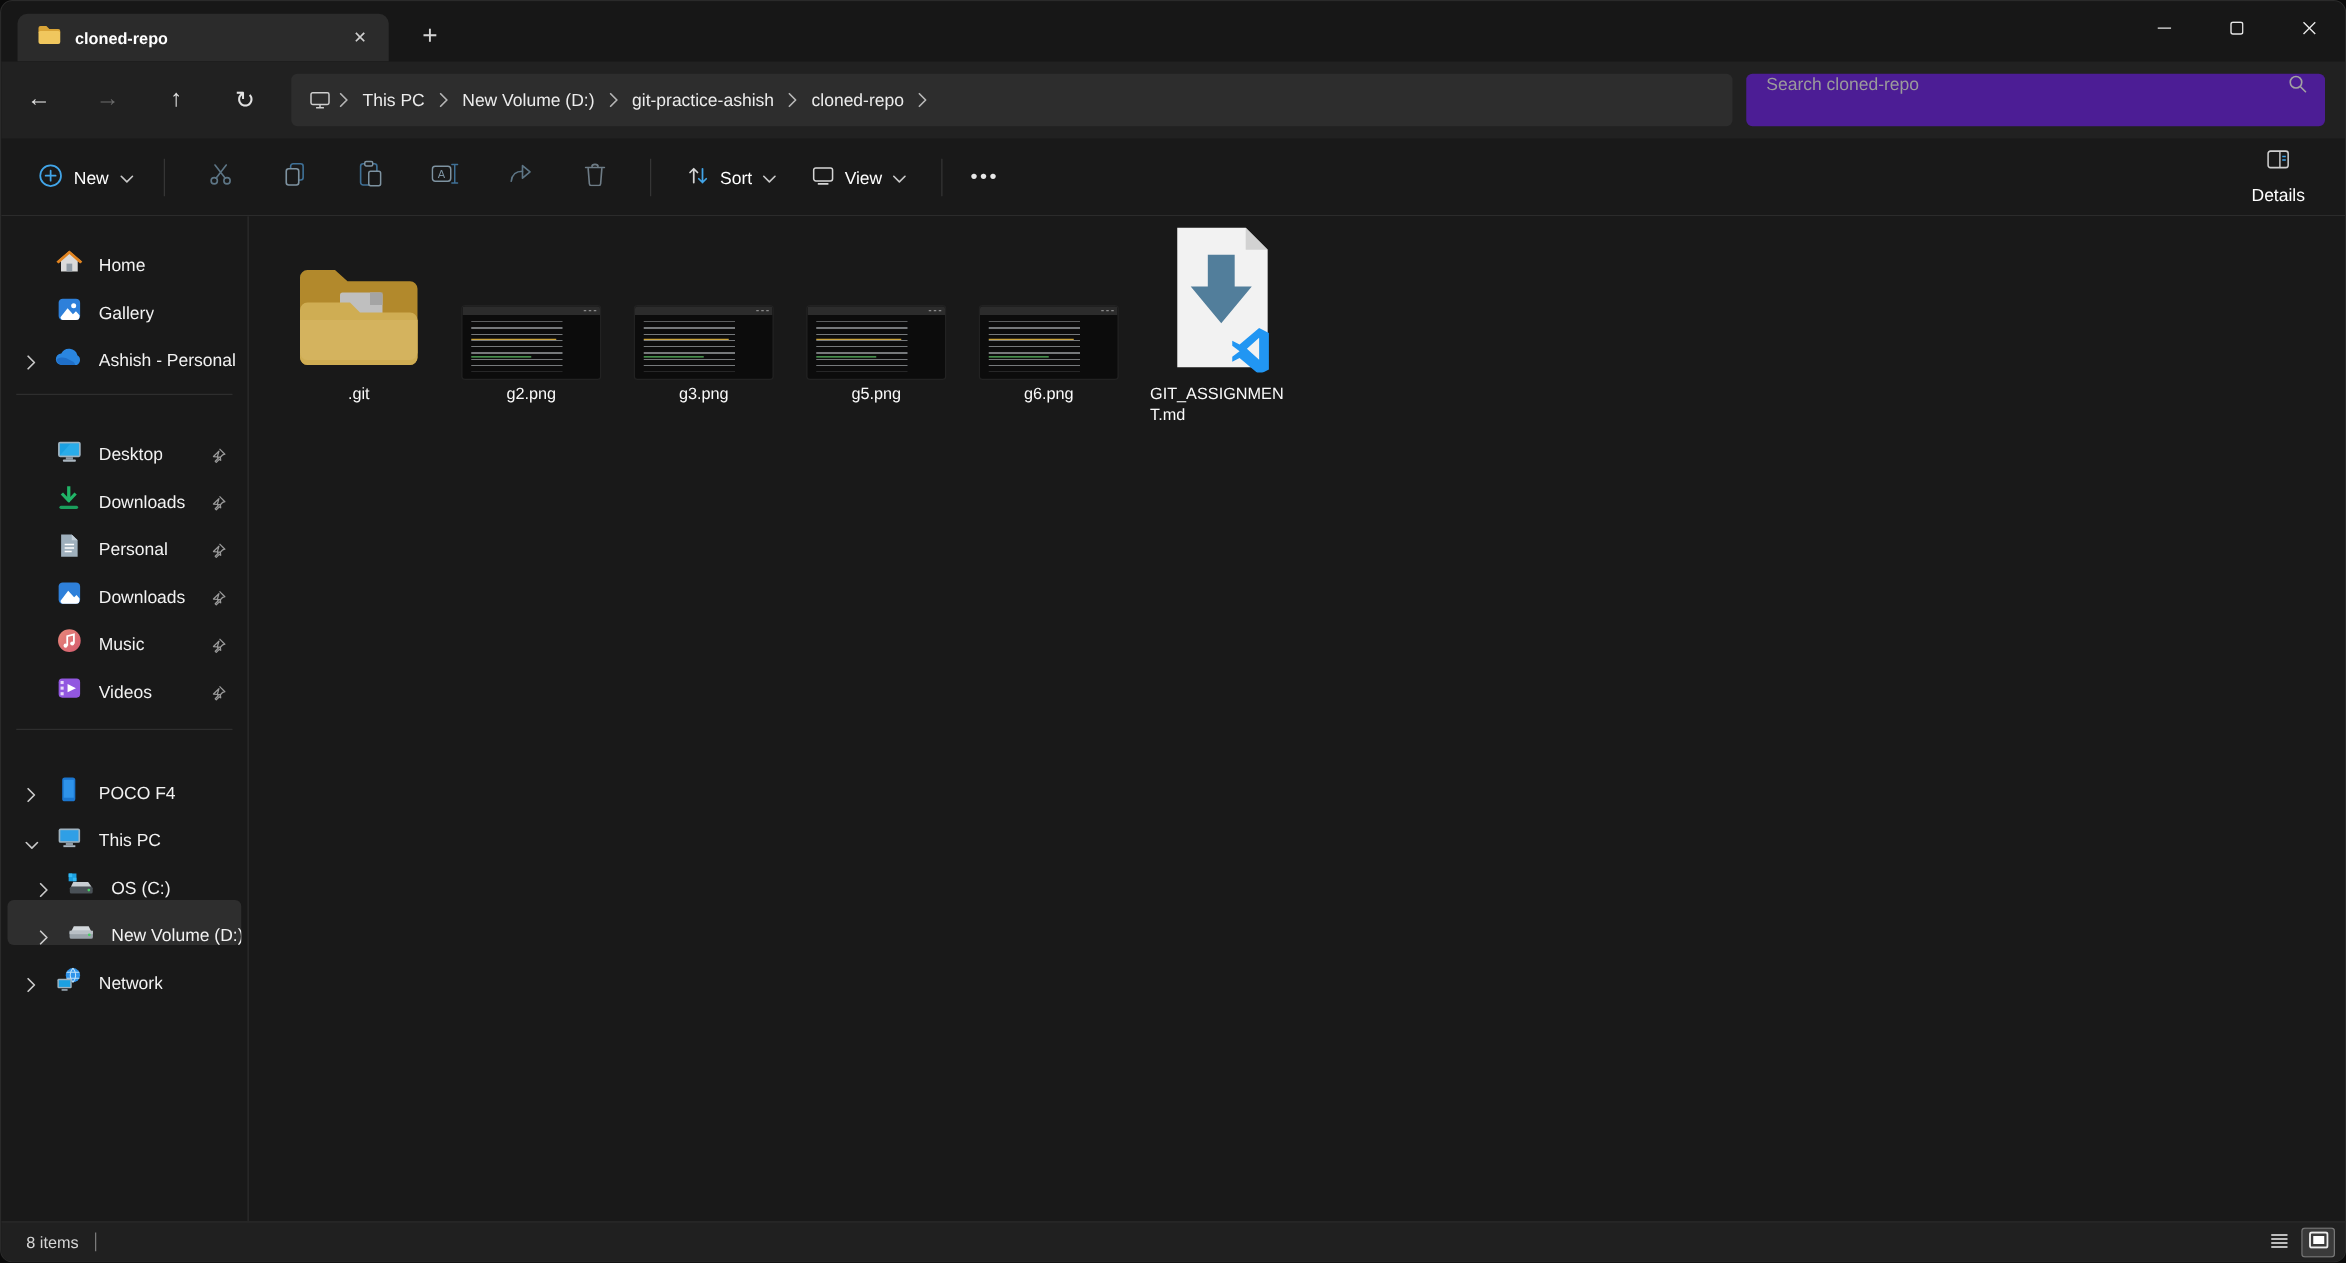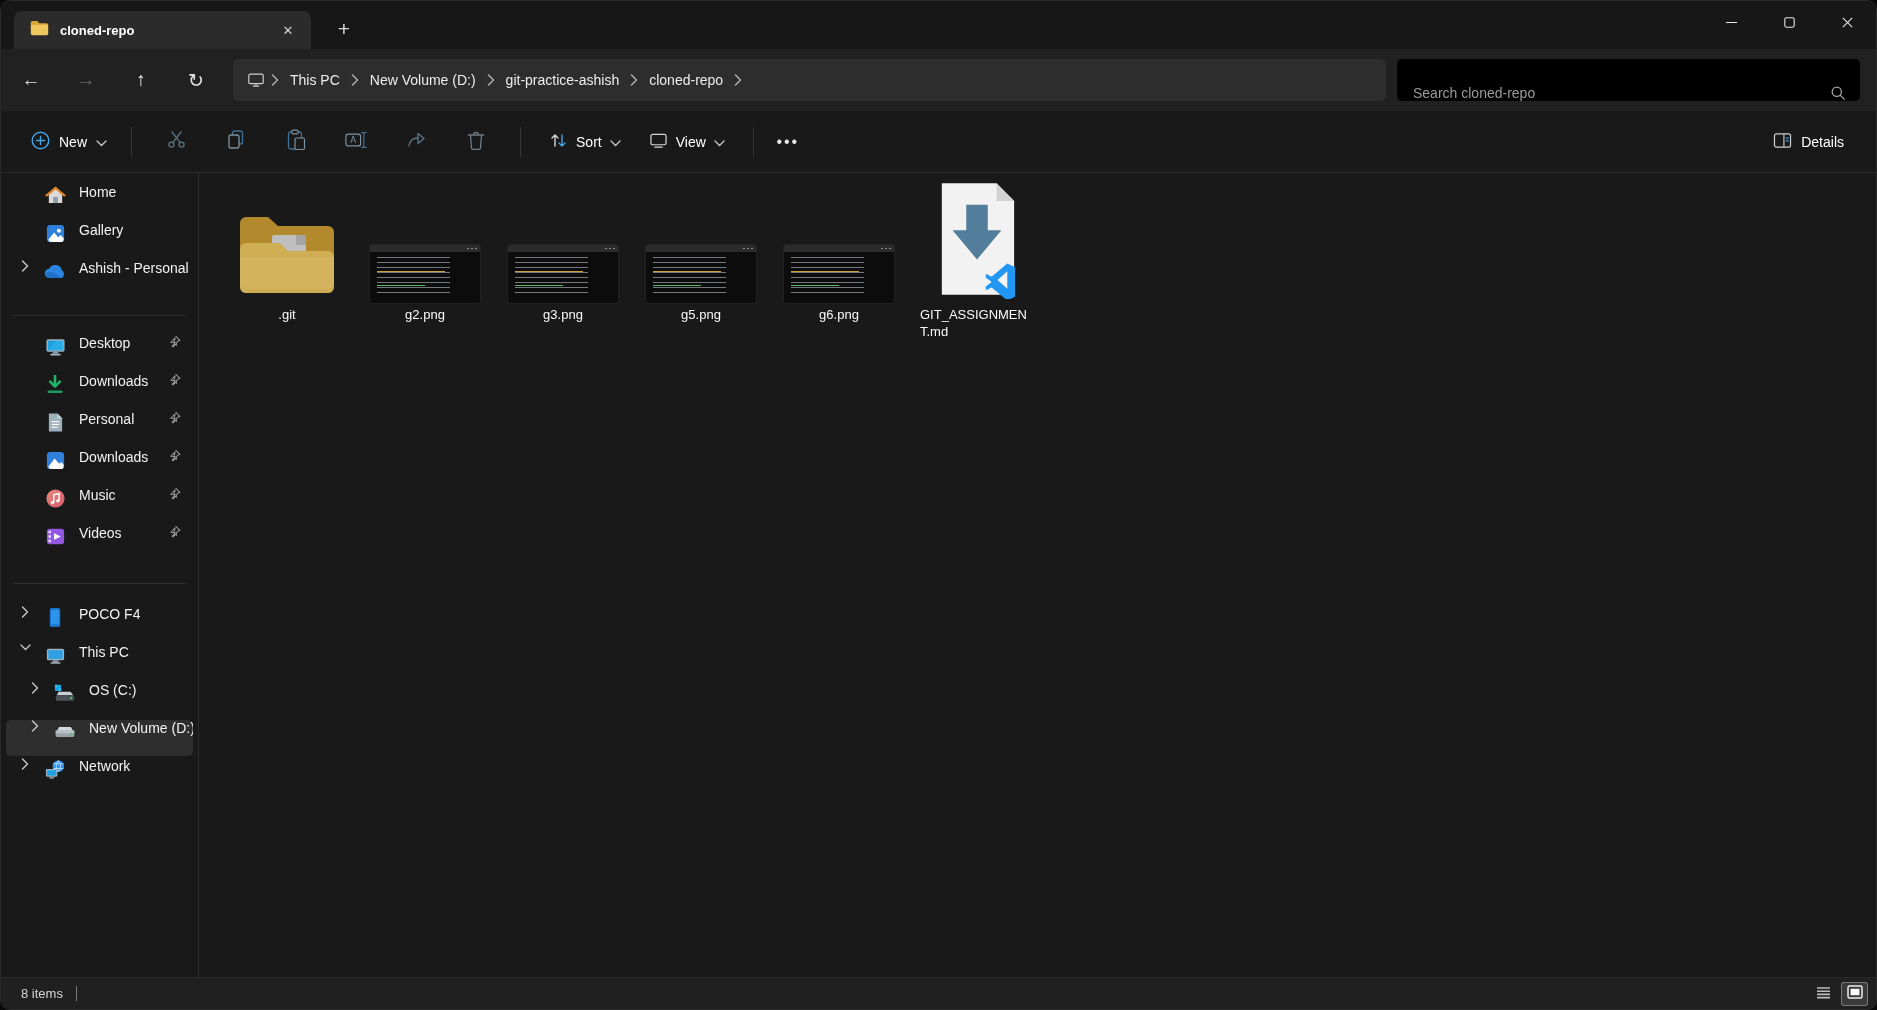--- a/index.html
+++ b/index.html
@@ -23,40 +23,40 @@
 
   
   .navbar{height:62px;background:#212121;display:flex;align-items:center;flex:0 0 auto;padding-left:8px;box-sizing:border-box;}
   .nav-btn{width:44px;height:40px;display:flex;align-items:center;justify-content:center;border-radius:5px;
            font-size:19px;color:#e2e2e2;}
   .nav-btn.disabled{color:#6b6b6b;}
   .addressbar{flex:1 1 auto;height:42px;background:#2d2d2d;border-radius:5px;margin:0 11px 0 15px;
               display:flex;align-items:center;padding:0 8px 0 14px;box-sizing:border-box;overflow:hidden;}
   .crumb{font-size:14px;color:#ececec;padding:5px 7px;border-radius:4px;white-space:nowrap;}
   .crumb-chev{display:flex;align-items:center;margin:0 4px;}
-  .searchbar{width:463px;height:42px;background:#000000;border-radius:5px;margin-right:16px;
-             display:flex;align-items:flex-end;padding:0 14px 0 16px;box-sizing:border-box;flex:0 0 auto;}
+  .searchbar{width:463px;height:42px;background:#4c1d95;border-radius:5px;margin-right:16px;
+             display:flex;align-items:flex-start;padding:0 14px 0 16px;box-sizing:border-box;flex:0 0 auto;}
   .search-text{font-size:14px;color:#9b9b9b;flex:1;}
 
   
   .toolbar{height:62px;background:#191919;border-bottom:1px solid #2b2b2b;display:flex;align-items:center;
            flex:0 0 auto;box-sizing:border-box;}
   .tb-new{display:flex;align-items:center;gap:9px;margin-left:20px;padding:7px 10px;border-radius:5px;font-size:14px;color:#fff;justify-content:flex-end;}
   .tb-sep{width:1px;height:30px;background:#353535;margin:0 14px;flex:0 0 auto;}
   .tb-icon{width:44px;height:40px;display:flex;align-items:center;justify-content:center;border-radius:5px;margin:0 8px;}
   .tb-drop{display:flex;align-items:center;gap:8px;padding:7px 10px;border-radius:5px;font-size:14px;color:#fff;margin:0 4px;}
   .tb-dots{width:40px;height:40px;display:flex;align-items:center;justify-content:center;color:#e8e8e8;
            font-size:16px;letter-spacing:2px;border-radius:5px;}
   .tb-spacer{flex:1;}
-  .tb-details{display:flex;align-items:center;gap:9px;margin-right:22px;padding:7px 10px;border-radius:5px;font-size:14px;color:#fff;}
+  .tb-details{display:flex;align-items:center;gap:9px;margin-right:22px;padding:7px 10px;border-radius:5px;font-size:14px;color:#fff;flex-direction:column;}
 
   
   .bodyarea{flex:1;display:flex;min-height:0;background:#191919;}
   .sidebar{width:198px;flex:0 0 auto;border-right:1px solid #2c2c2c;box-sizing:border-box;padding-top:9px;overflow:hidden;}
-  .side-row{display:flex;align-items:flex-start;height:36px;margin:2px 5px;border-radius:5px;font-size:14px;color:#f2f2f2;}
+  .side-row{display:flex;align-items:flex-end;height:36px;margin:2px 5px;border-radius:5px;font-size:14px;color:#f2f2f2;}
   .side-row.selected{background:#2e2e2e;}
   .side-chev{width:38px;display:flex;align-items:center;justify-content:center;flex:0 0 auto;color:#c9c9c9;}
   .side-row.nested .side-chev{margin-left:10px;}
   .side-icon{width:22px;height:22px;display:flex;align-items:center;justify-content:center;margin-right:13px;flex:0 0 auto;}
   .side-label{white-space:nowrap;overflow:hidden;}
   .side-pin{margin-left:auto;margin-right:12px;display:flex;align-items:center;}
   .side-div{height:1px;background:#2e2e2e;margin:19px 12px;}
   .side-div.big{margin:22px 12px;}
 
   

